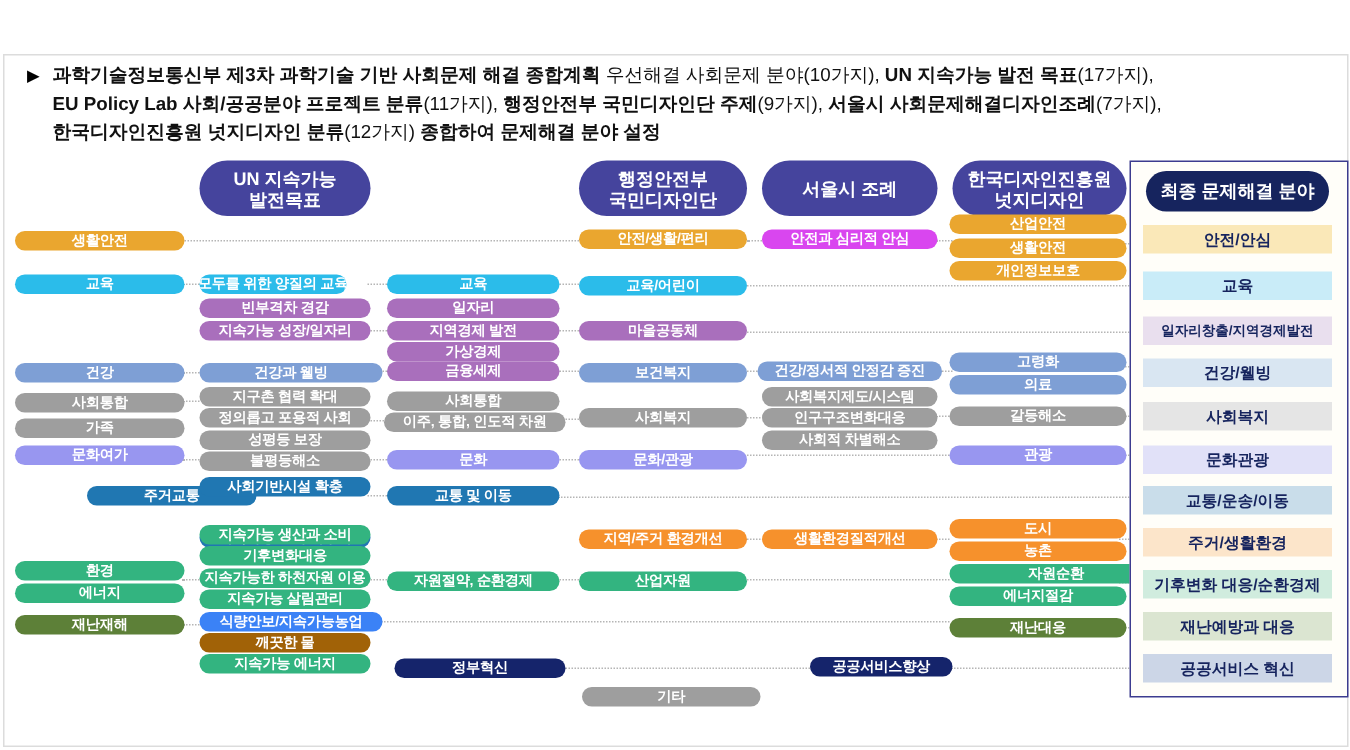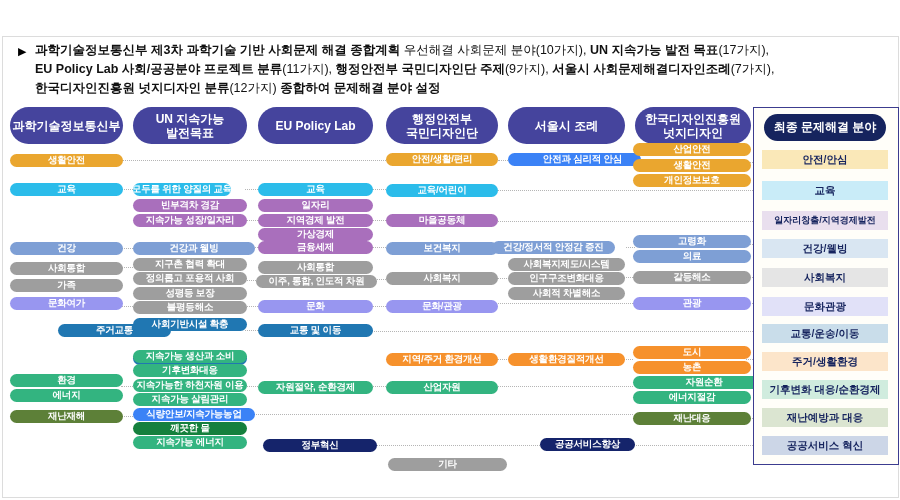--- a/index.html
+++ b/index.html
@@ -37,21 +37,20 @@
 <div class="frame"></div>
 
 <div class="title-wrap">
   <span class="title-marker">▶</span>
   <div class="title-text" id="title-text"><b>과학기술정보통신부 제3차 과학기술 기반 사회문제 해결 종합계획</b><span> 우선해결 사회문제 분야(10가지), </span><b>UN 지속가능 발전 목표</b><span>(17가지),
 </span><b>EU Policy Lab 사회/공공분야 프로젝트 분류</b><span>(11가지), </span><b>행정안전부 국민디자인단 주제</b><span>(9가지), </span><b>서울시 사회문제해결디자인조례</b><span>(7가지),
 </span><b>한국디자인진흥원 넛지디자인 분류</b><span>(12가지) </span><b>종합하여 문제해결 분야 설정</b></div>
 </div>
 
 <div id="diagram" style="position:absolute;left:0;top:0;width:900px;height:500px;">
-    <div class="hpill" style="left: 10px; top: 107px; width: 113px; background: rgb(69, 68, 157);">과학기술정보통신부</div>
     <div class="node" style="left: 10px; top: 154px; width: 113px; background: rgb(234, 166, 47);">생활안전</div>
     <div class="node" style="left: 10px; top: 183px; width: 113px; background: rgb(43, 188, 234);">교육</div>
     <div class="node" style="left: 10px; top: 242px; width: 113px; background: rgb(126, 159, 213);">건강</div>
     <div class="node" style="left: 10px; top: 262px; width: 113px; background: rgb(158, 158, 158);">사회통합</div>
     <div class="node" style="left: 10px; top: 279px; width: 113px; background: rgb(158, 158, 158);">가족</div>
     <div class="node" style="left: 10px; top: 297px; width: 113px; background: rgb(152, 150, 240);">문화여가</div>
     <div class="node" style="left: 10px; top: 324px; width: 113px; background: rgb(32, 119, 178); margin-left: 48px;">주거교통</div>
     <div class="node" style="left: 10px; top: 374px; width: 113px; background: rgb(51, 180, 128);">환경</div>
     <div class="node" style="left: 10px; top: 389px; width: 113px; background: rgb(51, 180, 128);">에너지</div>
     <div class="node" style="left: 10px; top: 410px; width: 113px; background: rgb(93, 128, 56);">재난재해</div>
@@ -65,23 +64,22 @@
     <div class="node" style="left: 133px; top: 272px; width: 114px; background: rgb(158, 158, 158);">정의롭고 포용적 사회</div>
     <div class="node" style="left: 133px; top: 287px; width: 114px; background: rgb(158, 158, 158); text-align: center;">성평등 보장</div>
     <div class="node" style="left: 133px; top: 301px; width: 114px; background: rgb(158, 158, 158);">불평등해소</div>
     <div class="node" style="left: 133px; top: 318px; width: 114px; background: rgb(32, 119, 178);">사회기반시설 확충</div>
     <div class="node" style="left: 133px; top: 352px; width: 114px; background: rgb(32, 119, 178);">지속가능 도시/거주지</div>
     <div class="node" style="left: 133px; top: 350px; width: 114px; background: rgb(51, 180, 128);">지속가능 생산과 소비</div>
     <div class="node" style="left: 133px; top: 364px; width: 114px; background: rgb(51, 180, 128);">기후변화대응</div>
     <div class="node" style="left: 133px; top: 379px; width: 114px; background: rgb(51, 180, 128);">지속가능한 하천자원 이용</div>
     <div class="node" style="left: 133px; top: 393px; width: 114px; background: rgb(51, 180, 128);">지속가능 살림관리</div>
     <div class="node" style="left: 133px; top: 408px; width: 122px; background: #3b82f6;">식량안보/지속가능농업</div>
-    <div class="node" style="left: 133px; top: 422px; width: 114px; background: #15803d;">깨끗한 물</div>
+    <div class="node" style="left: 133px; top: 422px; width: 114px; background: #a16207; font-family: Liberation Serif, serif;">깨끗한 물</div>
     <div class="node" style="left: 133px; top: 436px; width: 114px; background: rgb(51, 180, 128);">지속가능 에너지</div>
-    <div class="hpill" style="left: 258px; top: 107px; width: 115px; background: rgb(69, 68, 157);">EU Policy Lab</div>
     <div class="node" style="left: 258px; top: 183px; width: 115px; background: rgb(43, 188, 234);">교육</div>
     <div class="node" style="left: 258px; top: 199px; width: 115px; background: rgb(169, 111, 188);">일자리</div>
     <div class="node" style="left: 258px; top: 214px; width: 115px; background: rgb(169, 111, 188);">지역경제 발전</div>
     <div class="node" style="left: 258px; top: 228px; width: 115px; background: rgb(169, 111, 188);">가상경제</div>
     <div class="node" style="left: 258px; top: 241px; width: 115px; background: rgb(169, 111, 188);">금융세제</div>
     <div class="node" style="left: 258px; top: 261px; width: 115px; background: rgb(158, 158, 158);">사회통합</div>
     <div class="node" style="left: 256px; top: 275px; width: 121px; background: rgb(158, 158, 158);">이주, 통합, 인도적 차원</div>
     <div class="node" style="left: 258px; top: 300px; width: 115px; background: rgb(152, 150, 240);">문화</div>
     <div class="node" style="left: 258px; top: 324px; width: 115px; background: rgb(32, 119, 178);">교통 및 이동</div>
     <div class="node" style="left: 258px; top: 381px; width: 115px; background: rgb(51, 180, 128);">자원절약, 순환경제</div>
@@ -91,22 +89,22 @@
     <div class="node" style="left: 386px; top: 153px; width: 112px; background: rgb(234, 166, 47);">안전/생활/편리</div>
     <div class="node" style="left: 386px; top: 184px; width: 112px; background: rgb(43, 188, 234);">교육/어린이</div>
     <div class="node" style="left: 386px; top: 214px; width: 112px; background: rgb(169, 111, 188);">마을공동체</div>
     <div class="node" style="left: 386px; top: 242px; width: 112px; background: rgb(126, 159, 213);">보건복지</div>
     <div class="node" style="left: 386px; top: 272px; width: 112px; background: rgb(158, 158, 158);">사회복지</div>
     <div class="node" style="left: 386px; top: 300px; width: 112px; background: rgb(152, 150, 240);">문화/관광</div>
     <div class="node" style="left: 386px; top: 353px; width: 112px; background: rgb(246, 145, 44);">지역/주거 환경개선</div>
     <div class="node" style="left: 386px; top: 381px; width: 112px; background: rgb(51, 180, 128);">산업자원</div>
     <div class="node" style="left: 388px; top: 458px; width: 119px; background: rgb(158, 158, 158);">기타</div>
     <div class="hpill" style="left: 508px; top: 107px; width: 117px; background: rgb(69, 68, 157);">서울시 조례</div>
-    <div class="node" style="left: 508px; top: 153px; width: 117px; background: #3b82f6; padding-left: 16px;">안전과 심리적 안심</div>
-    <div class="node" style="left: 492px; top: 241px; width: 123px; background: rgb(126, 159, 213);">건강/정서적 안정감 증진</div>
+    <div class="node" style="left: 508px; top: 153px; width: 117px; background: #d946ef;">안전과 심리적 안심</div>
+    <div class="node" style="left: 505px; top: 241px; width: 123px; background: rgb(126, 159, 213);">건강/정서적 안정감 증진</div>
     <div class="node" style="left: 508px; top: 258px; width: 117px; background: rgb(158, 158, 158);">사회복지제도/시스템</div>
     <div class="node" style="left: 508px; top: 272px; width: 117px; background: rgb(158, 158, 158);">인구구조변화대응</div>
     <div class="node" style="left: 508px; top: 287px; width: 117px; background: rgb(158, 158, 158);">사회적 차별해소</div>
     <div class="node" style="left: 508px; top: 353px; width: 117px; background: rgb(246, 145, 44);">생활환경질적개선</div>
     <div class="node" style="left: 540px; top: 438px; width: 95px; background: rgb(21, 36, 107);">공공서비스향상</div>
     <div class="hpill" style="left: 635px; top: 107px; width: 116px; background: rgb(69, 68, 157);">한국디자인진흥원
 넛지디자인</div>
     <div class="node" style="left: 633px; top: 143px; width: 118px; background: rgb(234, 166, 47);">산업안전</div>
     <div class="node" style="left: 633px; top: 159px; width: 118px; background: rgb(234, 166, 47);">생활안전</div>
     <div class="node" style="left: 633px; top: 174px; width: 118px; background: rgb(234, 166, 47);">개인정보보호</div>

